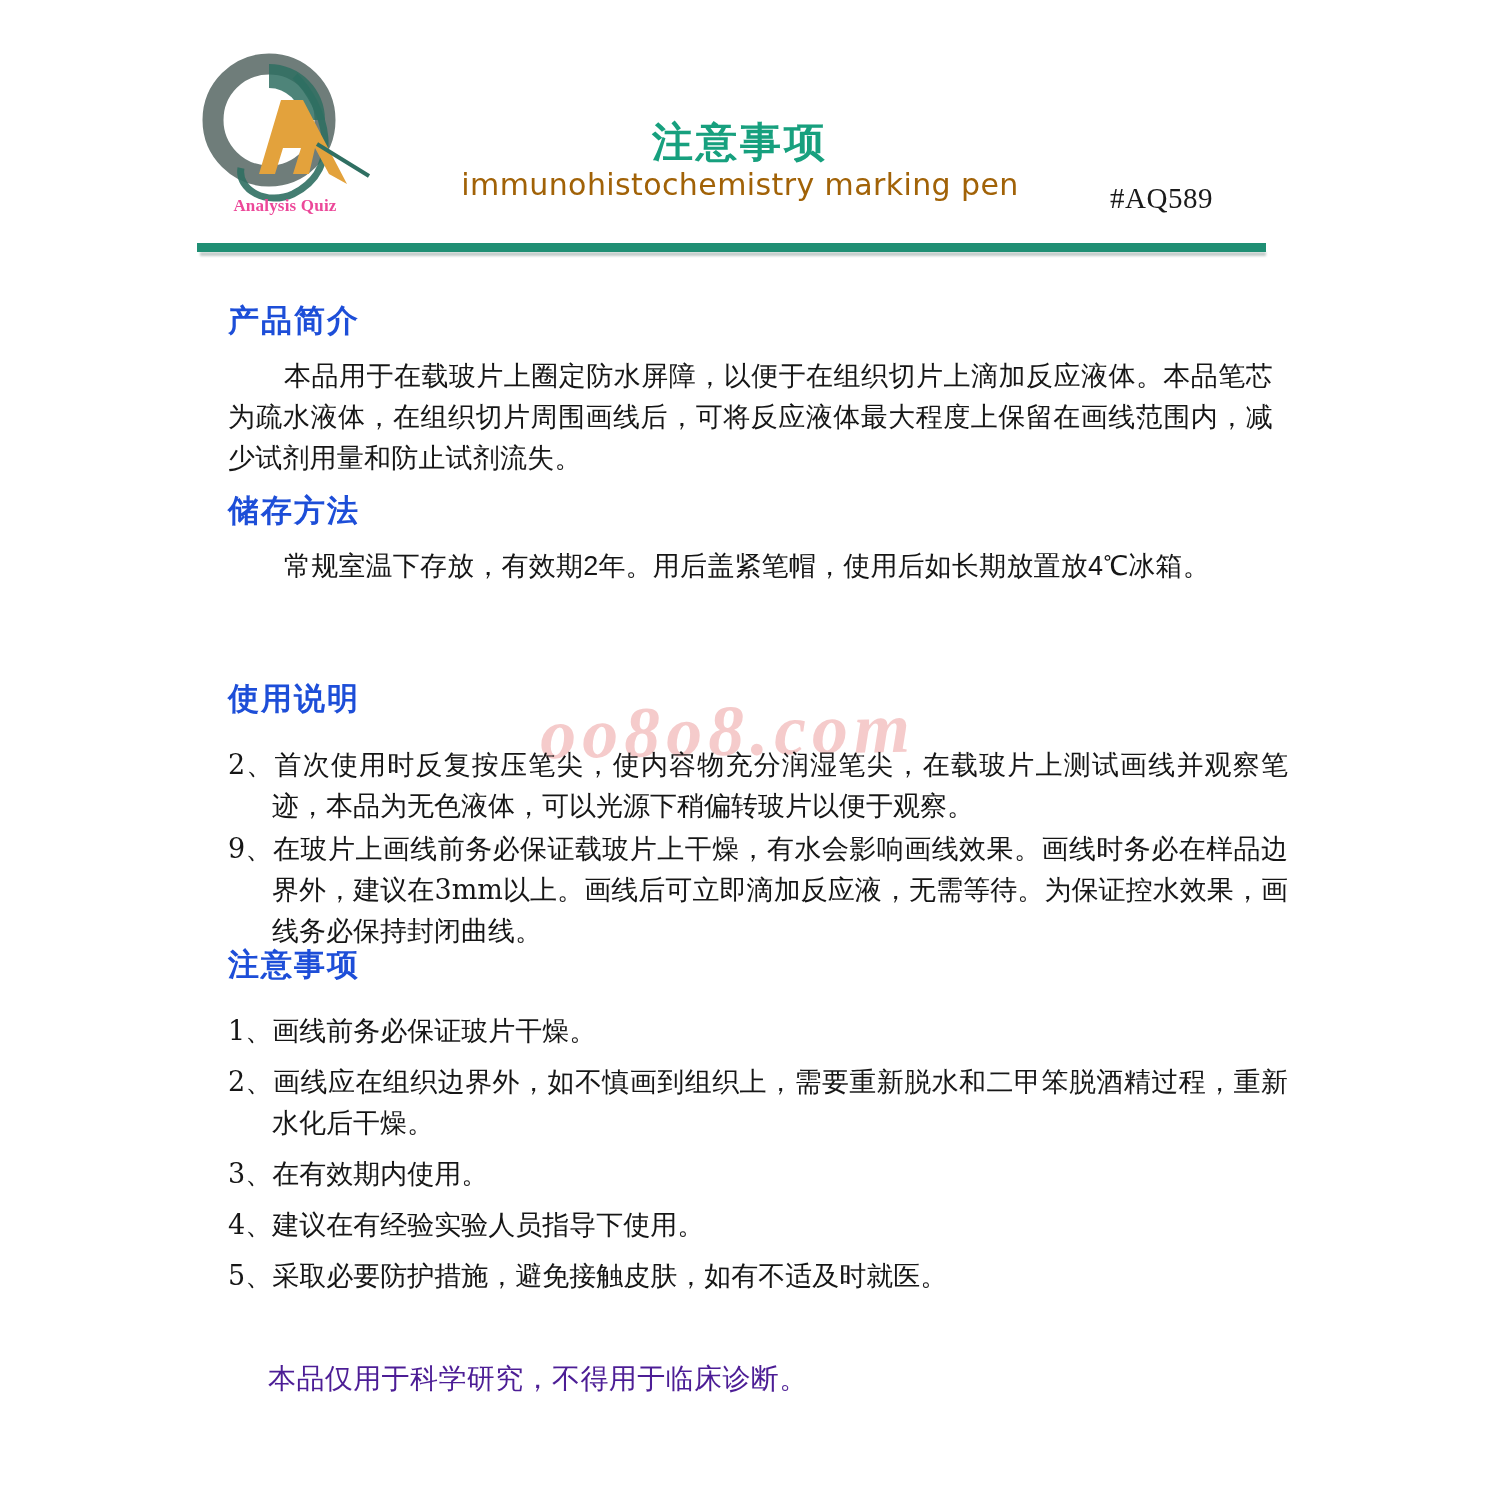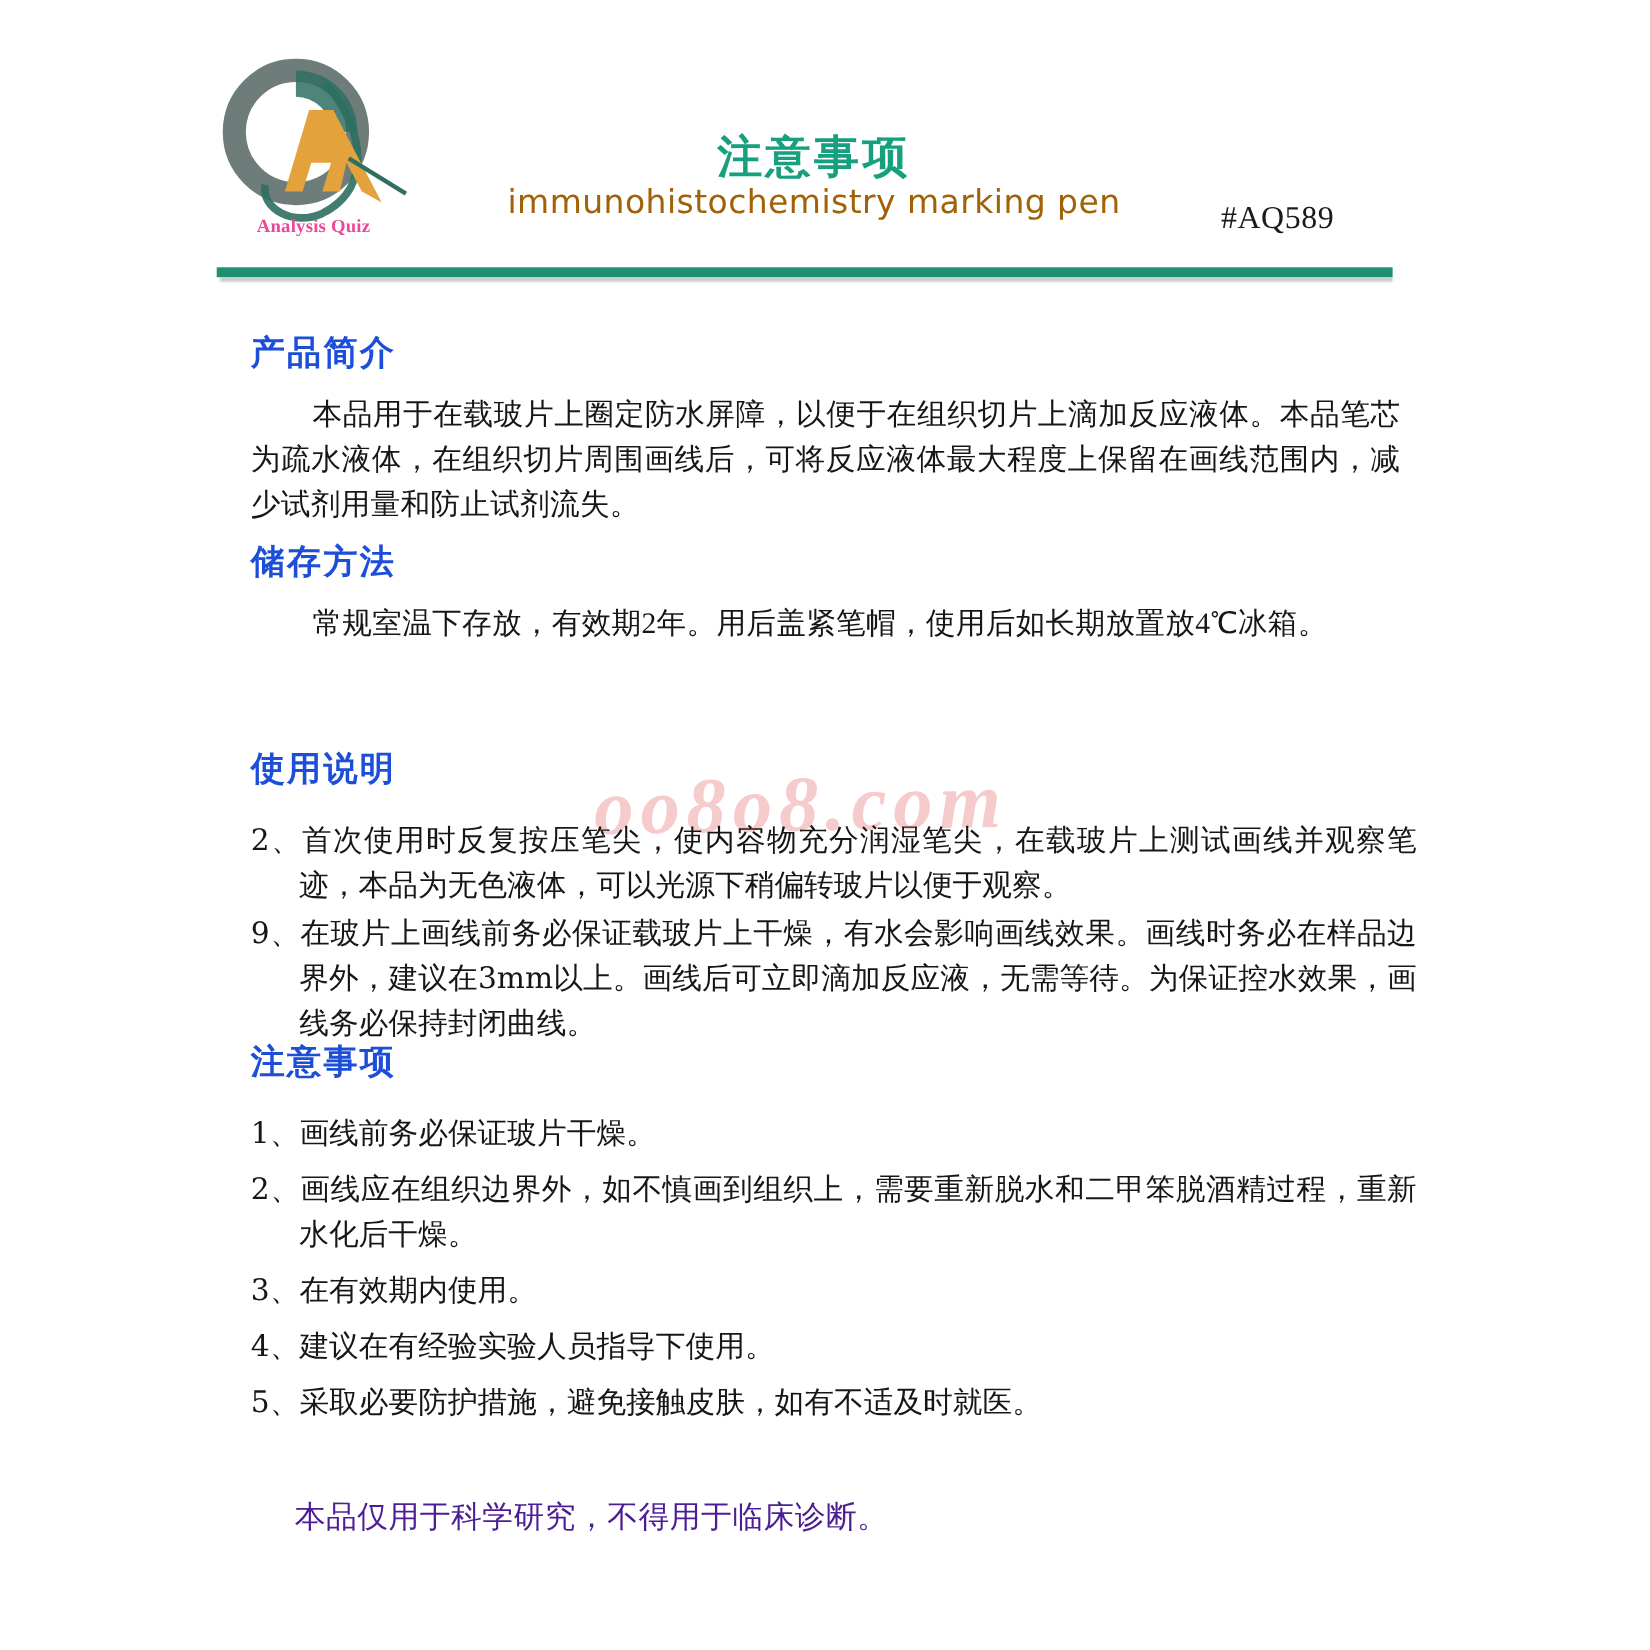--- a/index.html
+++ b/index.html
@@ -121,21 +121,21 @@
   h2.section-head {
     font-family: "DejaVu Sans", sans-serif;
     font-weight: bold;
     font-size: 31px;
     color: #1d4ed8;
     margin: 0 0 14px 0;
     letter-spacing: 2px;
   }
 
   .para {
-    font-family: Liberation Serif, serif;
+    font-family: Liberation Sans, sans-serif;
     font-size: 27px;
     line-height: 1.52;
     color: #161616;
     margin: 0;
     text-align: justify;
     letter-spacing: 0.2px;
   }
   .indent { text-indent: 56px; }
 
   .sec-intro { position: absolute; left: 0; top: 0; width: 1045px; }

